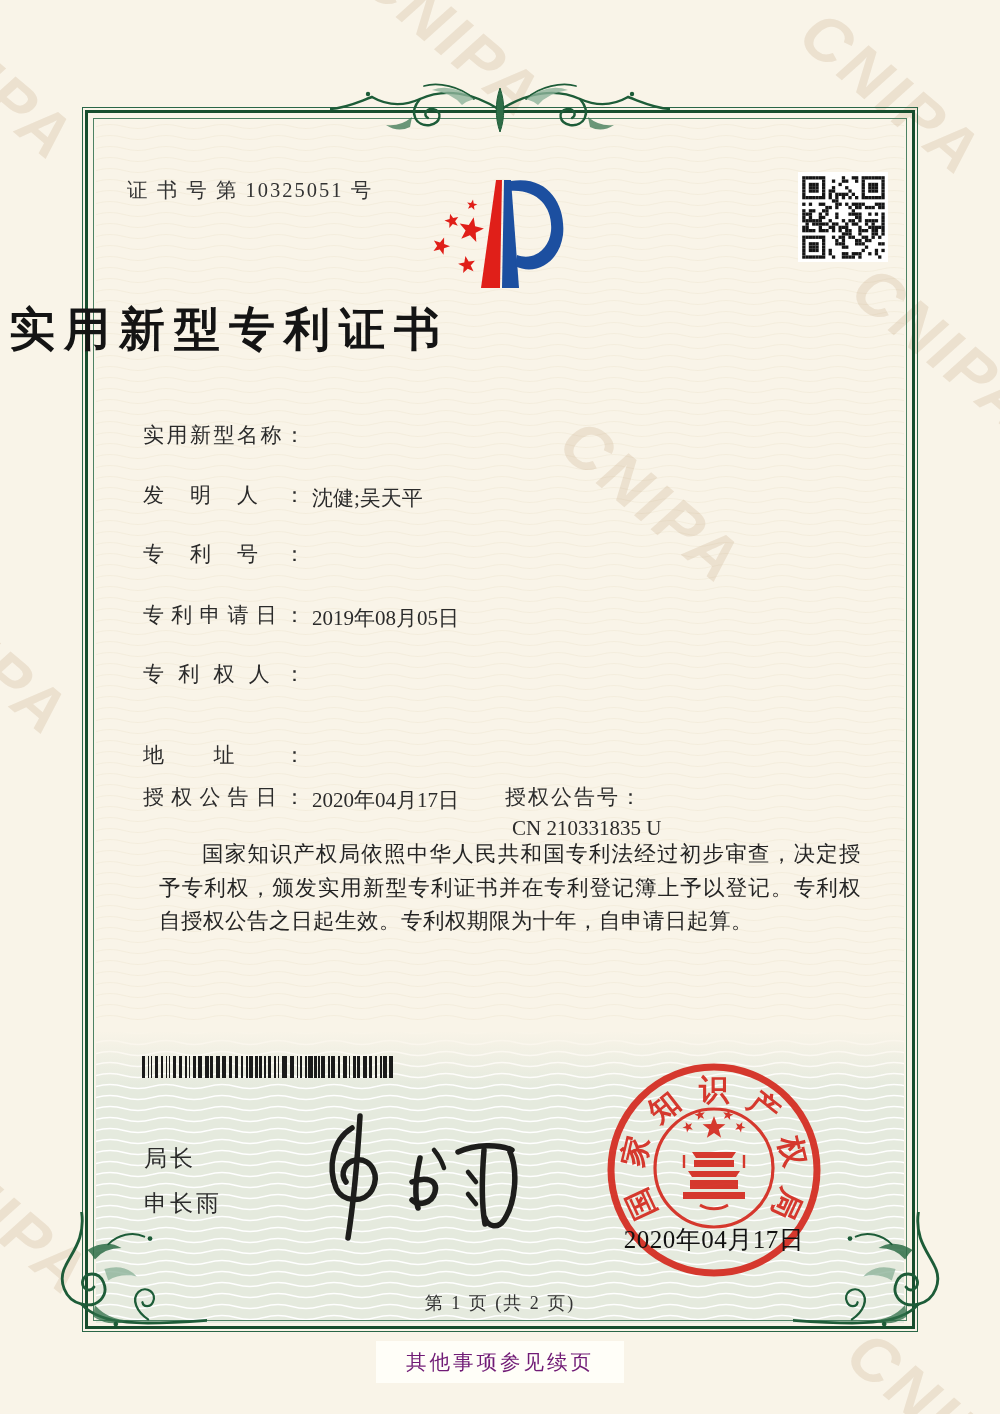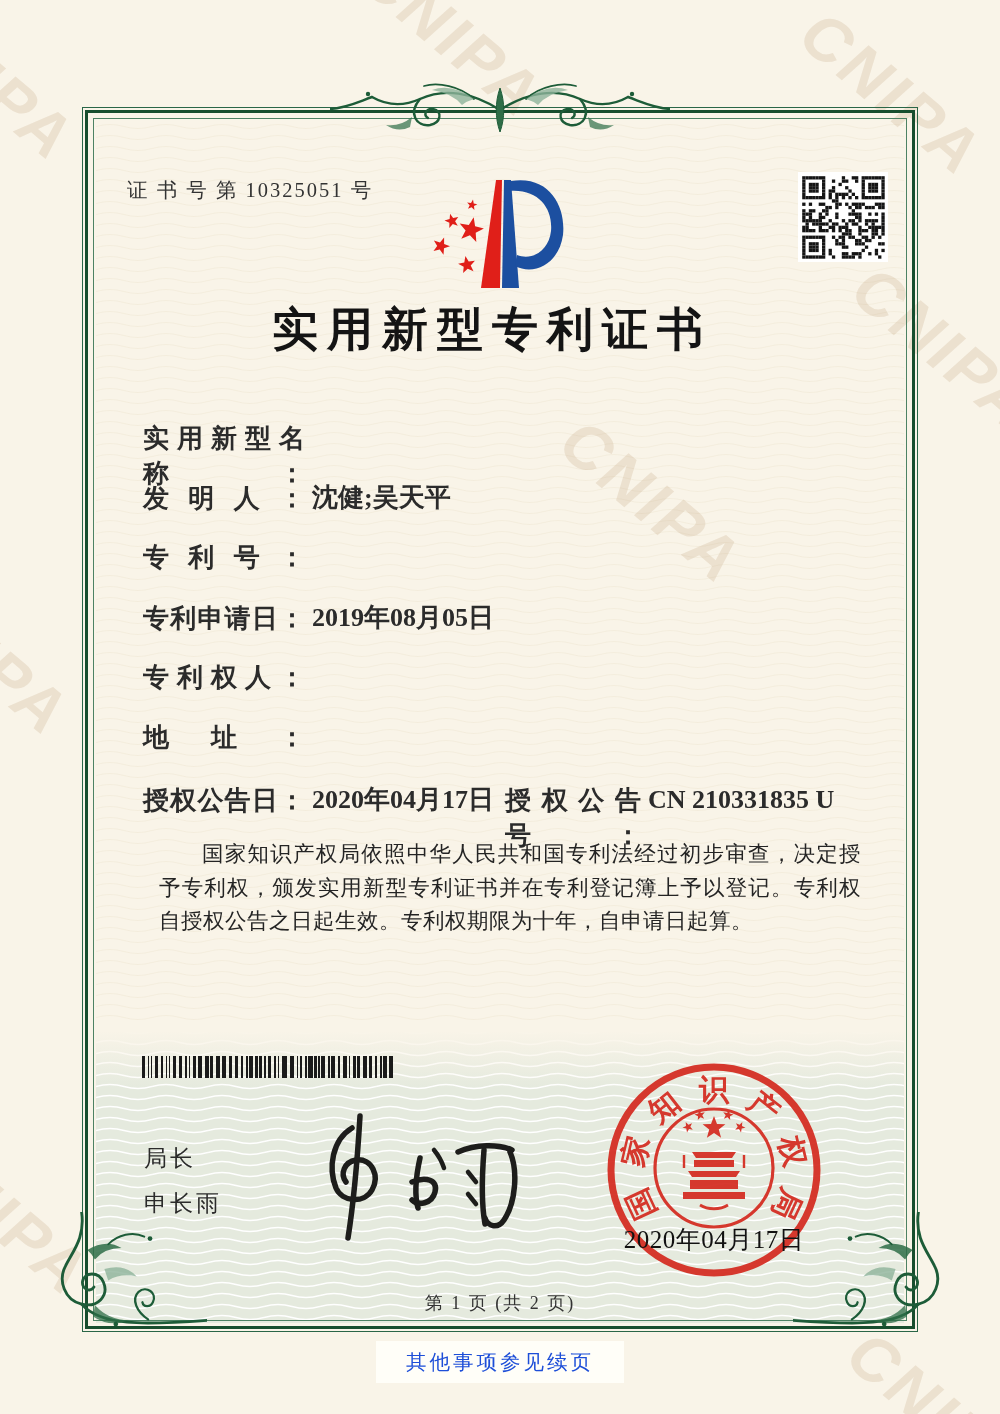--- a/index.html
+++ b/index.html
@@ -26,42 +26,42 @@
   #frame{left:82px;top:107px;width:836px;height:1225px;border:1.5px solid #2a6647;z-index:3;box-sizing:border-box;}
   #frame-mid{position:absolute;inset:2px;border:3.5px solid #174e2e;}
   #frame-in{position:absolute;inset:5px;border:1px solid #4d8263;}
   #top-ornament{left:330px;top:72px;z-index:4;}
   .corner-orn{z-index:4;}
   
   .content{z-index:5;}
   #cert-no{left:127px;top:176px;font-size:20.5px;letter-spacing:2px;color:#333;}
   #logo{left:424px;top:160px;z-index:5;}
   #qr{left:798px;top:172px;z-index:5;}
-  #title{left:0;top:299px;width:919px;text-align:center;font-size:46px;font-weight:700;
-    letter-spacing:9px;padding-left:9px;box-sizing:border-box;color:#141414;margin-left:28px;}
-  .row{position:absolute;left:143px;display:flex;font-size:26px;z-index:5;font-weight:bold;}
+  #title{left:0;top:299px;width:919px;text-align:left;font-size:46px;font-weight:700;
+    letter-spacing:9px;padding-left:9px;box-sizing:border-box;color:#141414;}
+  .row{position:absolute;left:143px;display:flex;font-size:21px;z-index:5;}
   .rlabel{display:inline-block;width:162px;text-align:justify;text-align-last:justify;flex:none;}
   .rvalue{margin-left:7px;white-space:pre-line;line-height:34px;}
   .row .rlabel, .row .rvalue{color:#2b2b2b;}
   #row-grant2{left:505px;}
   #row-grant2 .rlabel{width:136px;}
   #paragraphs{left:143px;top:822px;width:734px;font-size:21.5px;line-height:33.5px;
     text-align:justify;z-index:5;color:#242424;letter-spacing:.5px;}
   #paragraphs p{margin:16px;text-indent:2em;}
   #barcode{left:142px;top:1056px;width:260px;height:22px;z-index:5;font-size:0;}
   #barcode div{display:inline-block;height:22px;vertical-align:top;}
   #signer-title{left:144px;top:1143px;font-size:23px;letter-spacing:3px;z-index:5;}
   #signer-name{left:144px;top:1188px;font-size:23px;letter-spacing:3px;z-index:5;}
   #signature{left:292px;top:1110px;z-index:5;}
   #seal{left:604px;top:1060px;z-index:6;opacity:.93;}
   #seal-date{left:610px;top:1223px;width:208px;text-align:center;font-size:25px;
     color:#121212;z-index:7;letter-spacing:.5px;}
   #page-info{left:0;top:1291px;width:1000px;text-align:center;font-size:18px;letter-spacing:2px;z-index:5;color:#333;}
   #continuation{left:50%;top:1341px;transform:translateX(-50%);background:#fffef8;
-    padding:7px 30px;font-size:20.5px;letter-spacing:3px;z-index:5;color:#1d4ed8;}
+    padding:7px 30px;font-size:20.5px;letter-spacing:3px;z-index:5;color:#701a75;}
 </style>
 </head>
 <body>
 
 <svg id="waves-all" class="abs" width="808" height="1202">
   <defs>
     <pattern id="wv1" width="56" height="11" patternUnits="userSpaceOnUse">
       <path d="M0 5.5 Q 14 1.5, 28 5.5 T 56 5.5" fill="none" stroke="#eee6d2" stroke-width="1.2"></path>
     </pattern>
   </defs>
@@ -450,28 +450,28 @@
 <div class="row" style="top:540px;">
   <span class="rlabel">专利号：</span>
 </div>
 <div class="row" style="top:601px;">
   <span class="rlabel">专利申请日：</span>
   <span class="rvalue">2019年08月05日</span>
 </div>
 <div class="row" style="top:660px;">
   <span class="rlabel">专利权人：</span>
 </div>
-<div class="row" style="top:720px;justify-content:space-between;">
+<div class="row" style="top:741px;justify-content:space-between;">
   <span class="rlabel">地址：</span>
 </div>
 <div class="row" style="top:783px;">
   <span class="rlabel">授权公告日：</span>
   <span class="rvalue">2020年04月17日</span>
 </div>
-<div class="row" id="row-grant2" style="top:783px;">
+<div class="row" id="row-grant2" style="top:783px;flex-direction:column;">
   <span class="rlabel">授权公告号：</span>
   <span class="rvalue">CN 210331835 U</span>
 </div>
 
 <div id="paragraphs" class="abs content">
   <p>国家知识产权局依照中华人民共和国专利法经过初步审查，决定授予专利权，颁发实用新型专利证书并在专利登记簿上予以登记。专利权自授权公告之日起生效。专利权期限为十年，自申请日起算。</p>
 </div>
 
 <div id="barcode" class="abs"><div style="width: 2.8px; margin-right: 3px; background: rgb(26, 26, 26);"></div><div style="width: 1.5px; margin-right: 1.5px; background: rgb(26, 26, 26);"></div><div style="width: 1.5px; margin-right: 3px; background: rgb(26, 26, 26);"></div><div style="width: 2.8px; margin-right: 3px; background: rgb(26, 26, 26);"></div><div style="width: 1.5px; margin-right: 3px; background: rgb(26, 26, 26);"></div><div style="width: 1.5px; margin-right: 1.5px; background: rgb(26, 26, 26);"></div><div style="width: 1.5px; margin-right: 3px; background: rgb(26, 26, 26);"></div><div style="width: 2.8px; margin-right: 3px; background: rgb(26, 26, 26);"></div><div style="width: 2.8px; margin-right: 3px; background: rgb(26, 26, 26);"></div><div style="width: 2.8px; margin-right: 1.5px; background: rgb(26, 26, 26);"></div><div style="width: 1.5px; margin-right: 3px; background: rgb(26, 26, 26);"></div><div style="width: 2.8px; margin-right: 1.5px; background: rgb(26, 26, 26);"></div><div style="width: 4.1px; margin-right: 3px; background: rgb(26, 26, 26);"></div><div style="width: 4.1px; margin-right: 1.5px; background: rgb(26, 26, 26);"></div><div style="width: 2.8px; margin-right: 3px; background: rgb(26, 26, 26);"></div><div style="width: 4.1px; margin-right: 1.5px; background: rgb(26, 26, 26);"></div><div style="width: 4.1px; margin-right: 3px; background: rgb(26, 26, 26);"></div><div style="width: 2.8px; margin-right: 3px; background: rgb(26, 26, 26);"></div><div style="width: 2.8px; margin-right: 3px; background: rgb(26, 26, 26);"></div><div style="width: 2.8px; margin-right: 3px; background: rgb(26, 26, 26);"></div><div style="width: 1.5px; margin-right: 1.5px; background: rgb(26, 26, 26);"></div><div style="width: 4.1px; margin-right: 1.5px; background: rgb(26, 26, 26);"></div><div style="width: 2.8px; margin-right: 1.5px; background: rgb(26, 26, 26);"></div><div style="width: 2.8px; margin-right: 1.5px; background: rgb(26, 26, 26);"></div><div style="width: 2.8px; margin-right: 1.5px; background: rgb(26, 26, 26);"></div><div style="width: 2.8px; margin-right: 3px; background: rgb(26, 26, 26);"></div><div style="width: 2.8px; margin-right: 1.5px; background: rgb(26, 26, 26);"></div><div style="width: 1.5px; margin-right: 3px; background: rgb(26, 26, 26);"></div><div style="width: 4.1px; margin-right: 3px; background: rgb(26, 26, 26);"></div><div style="width: 4.1px; margin-right: 3px; background: rgb(26, 26, 26);"></div><div style="width: 1.5px; margin-right: 1.5px; background: rgb(26, 26, 26);"></div><div style="width: 2.8px; margin-right: 3px; background: rgb(26, 26, 26);"></div><div style="width: 1.5px; margin-right: 1.5px; background: rgb(26, 26, 26);"></div><div style="width: 4.1px; margin-right: 1.5px; background: rgb(26, 26, 26);"></div><div style="width: 2.8px; margin-right: 1.5px; background: rgb(26, 26, 26);"></div><div style="width: 1.5px; margin-right: 1.5px; background: rgb(26, 26, 26);"></div><div style="width: 4.1px; margin-right: 3px; background: rgb(26, 26, 26);"></div><div style="width: 1.5px; margin-right: 1.5px; background: rgb(26, 26, 26);"></div><div style="width: 4.1px; margin-right: 3px; background: rgb(26, 26, 26);"></div><div style="width: 1.5px; margin-right: 3px; background: rgb(26, 26, 26);"></div><div style="width: 4.1px; margin-right: 1.5px; background: rgb(26, 26, 26);"></div><div style="width: 1.5px; margin-right: 3px; background: rgb(26, 26, 26);"></div><div style="width: 2.8px; margin-right: 1.5px; background: rgb(26, 26, 26);"></div><div style="width: 2.8px; margin-right: 3px; background: rgb(26, 26, 26);"></div><div style="width: 4.1px; margin-right: 1.5px; background: rgb(26, 26, 26);"></div><div style="width: 2.8px; margin-right: 3px; background: rgb(26, 26, 26);"></div><div style="width: 2.8px; margin-right: 3px; background: rgb(26, 26, 26);"></div><div style="width: 1.5px; margin-right: 1.5px; background: rgb(26, 26, 26);"></div><div style="width: 4.1px; margin-right: 1.5px; background: rgb(26, 26, 26);"></div><div style="width: 4.1px; margin-right: 3px; background: rgb(26, 26, 26);"></div></div>
 

